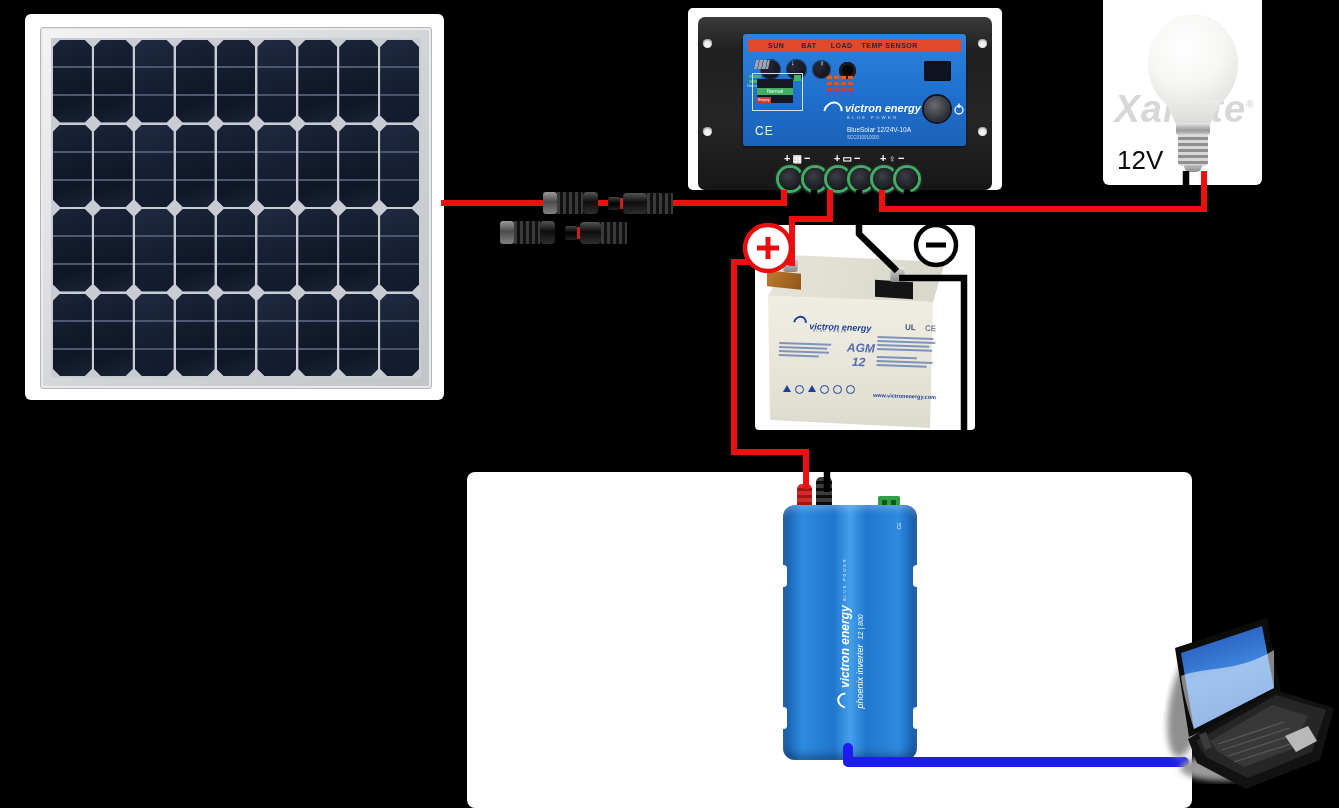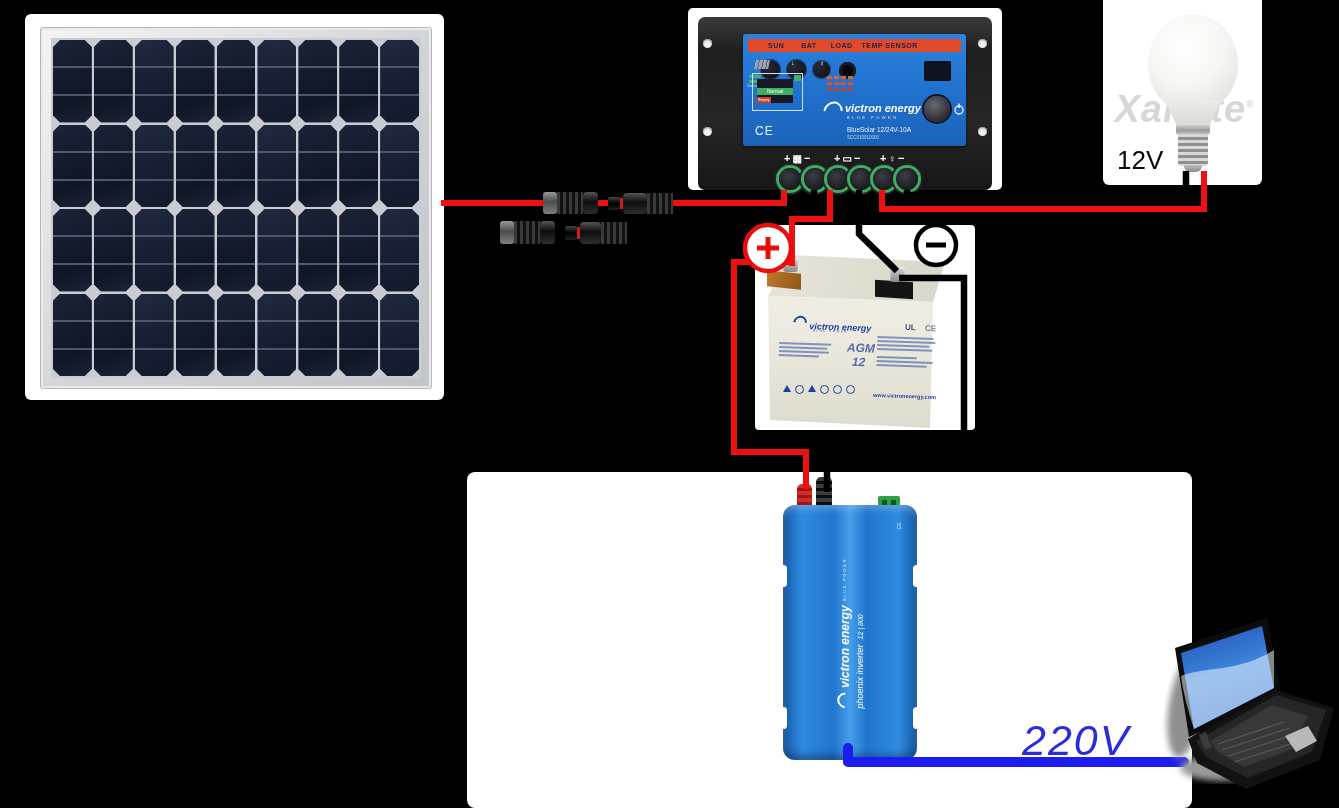--- a/index.html
+++ b/index.html
@@ -375,21 +375,20 @@
         <span style="font-size:12px;font-weight:bold;font-style:italic;vertical-align:middle;">victron energy</span>
         <span style="font-size:3.5px;letter-spacing:2px;vertical-align:middle;">BLUE POWER</span>
         <div style="font-size:9px;font-style:italic;margin-top:2px;">
           <span>phoenix inverter</span>
           &nbsp;<span style="font-size:7px;">12 | 800</span>
         </div>
       </div>
     </div>
   </div>
 
-  <div id="ac-label" class="abs">220V</div>
 
   <svg class="layer" width="1339" height="808" viewBox="0 0 1339 808">
     <defs>
       <linearGradient id="scr" x1="0" y1="0" x2="0.3" y2="1">
         <stop offset="0" stop-color="#1e4fb4"></stop>
           <stop offset="0.55" stop-color="#3f86dd"></stop>
         <stop offset="1" stop-color="#2f6fd0"></stop>
       </linearGradient>
       <filter id="blur3">
           <feGaussianBlur stdDeviation="3"></feGaussianBlur>

